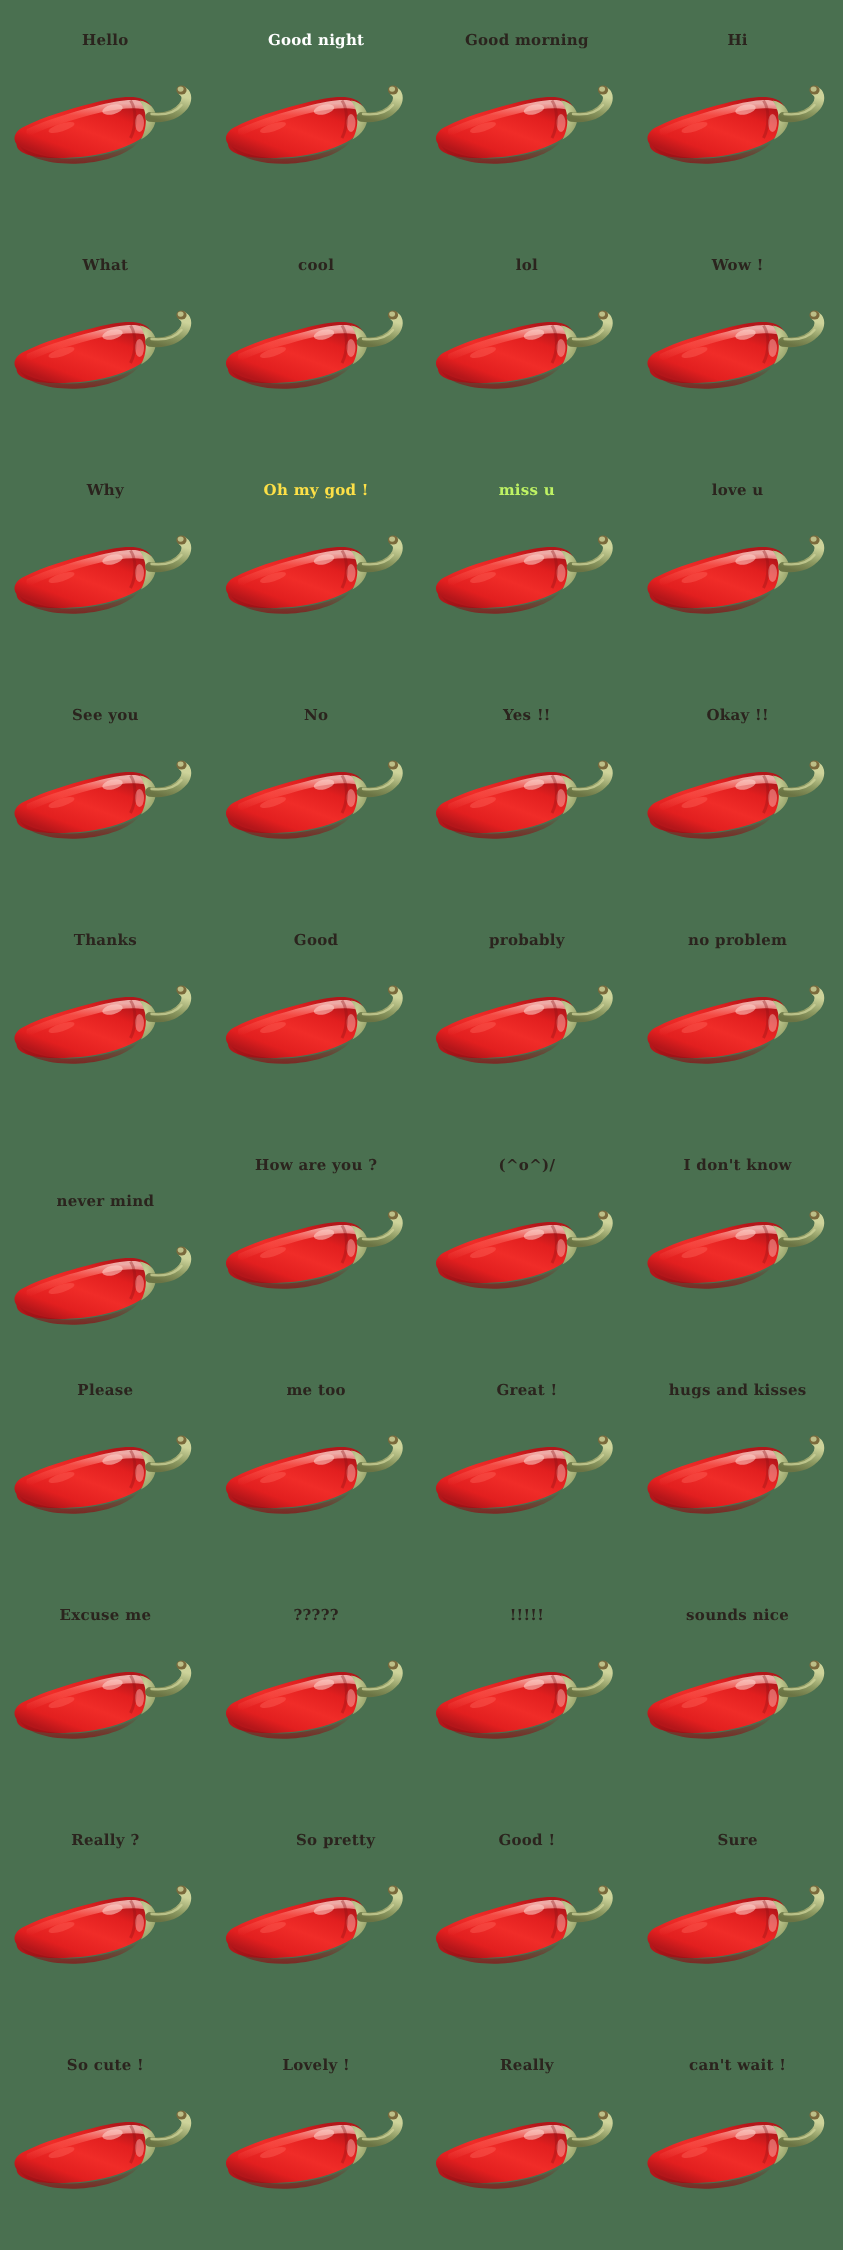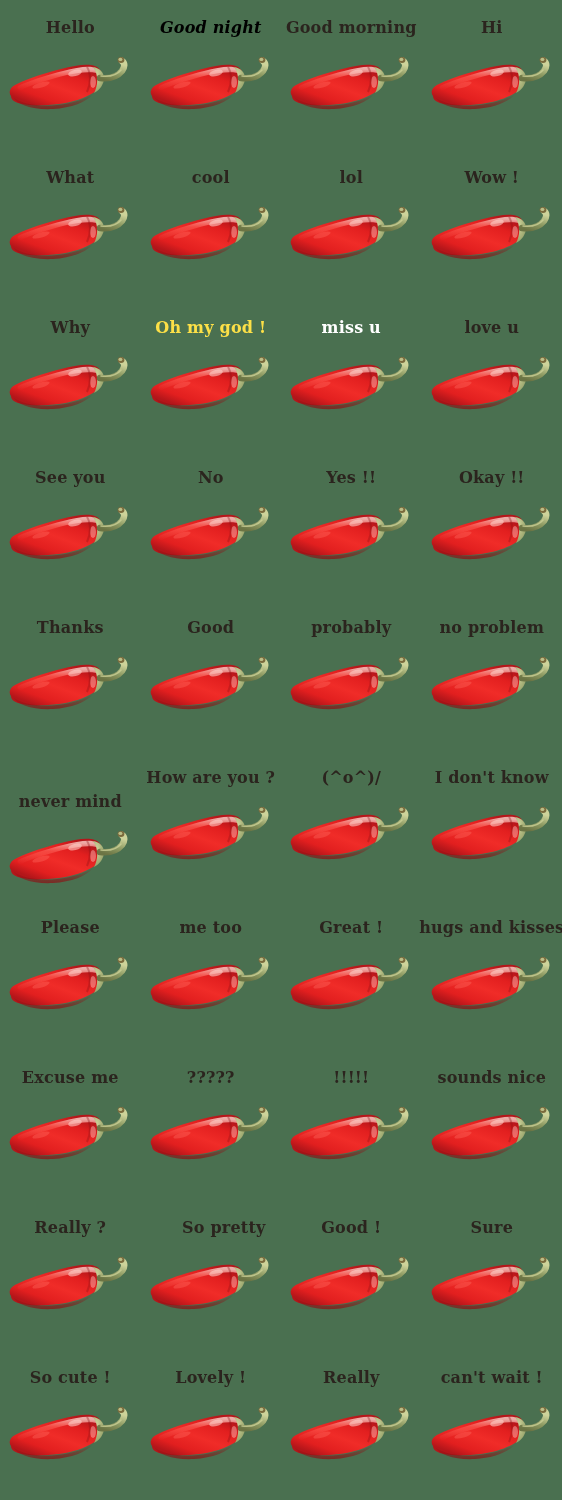--- a/index.html
+++ b/index.html
@@ -34,21 +34,21 @@
     display: flex;
     flex-direction: column;
     align-items: center;
     box-sizing: border-box;
     padding-top: 20px;
   }
 
   .caption {
     font-family: "DejaVu Serif", "Liberation Serif", serif;
     font-weight: bold;
-    font-size: 16px;
+    font-size: 10px;
     line-height: 16px;
     color: #2b241e;
     text-align: center;
     white-space: nowrap;
     letter-spacing: 0.2px;
     height: 17px;
     user-select: none;
   }
 
   .sticker {
@@ -133,21 +133,21 @@
 
   <path d="M95,27 C104,28 112,26 117,20 C120,16 120,12 117,10" fill="none" stroke="url(#stemG0)" stroke-width="6.5" stroke-linecap="round"></path>
   <path d="M96,25 C105,26 112,24 116,19" fill="none" stroke="#cdd39a" stroke-width="1.6" stroke-linecap="round" opacity="0.75"></path>
 
   <ellipse cx="116" cy="9" rx="3.4" ry="3" fill="#7a6a3c"></ellipse>
   <ellipse cx="115.4" cy="8.4" rx="2" ry="1.7" fill="#cdd39a" opacity="0.8"></ellipse>
 </svg>
       </div>
     </div>
     <div class="cell">
-      <div class="caption" style="color: #000000; font-style: italic;">Good night</div>
+      <div class="caption" style="color: #ffffff;">Good night</div>
       <div class="sticker">
 <svg viewBox="0 0 130 66" xmlns="http://www.w3.org/2000/svg" aria-hidden="true">
   <defs>
     <linearGradient id="bodyG1" x1="0.12" y1="0.85" x2="0.78" y2="0.08">
       <stop offset="0%" stop-color="#b4161a"></stop>
       <stop offset="18%" stop-color="#e21f1f"></stop>
       <stop offset="48%" stop-color="#f02c28"></stop>
       <stop offset="78%" stop-color="#e21f1f"></stop>
       <stop offset="100%" stop-color="#b4161a"></stop>
     </linearGradient>
@@ -781,21 +781,21 @@
 
   <path d="M95,27 C104,28 112,26 117,20 C120,16 120,12 117,10" fill="none" stroke="url(#stemG9)" stroke-width="6.5" stroke-linecap="round"></path>
   <path d="M96,25 C105,26 112,24 116,19" fill="none" stroke="#cdd39a" stroke-width="1.6" stroke-linecap="round" opacity="0.75"></path>
 
   <ellipse cx="116" cy="9" rx="3.4" ry="3" fill="#7a6a3c"></ellipse>
   <ellipse cx="115.4" cy="8.4" rx="2" ry="1.7" fill="#cdd39a" opacity="0.8"></ellipse>
 </svg>
       </div>
     </div>
     <div class="cell">
-      <div class="caption" style="color: #ffffff;">miss u</div>
+      <div class="caption" style="color: #bef264;">miss u</div>
       <div class="sticker">
 <svg viewBox="0 0 130 66" xmlns="http://www.w3.org/2000/svg" aria-hidden="true">
   <defs>
     <linearGradient id="bodyG10" x1="0.12" y1="0.85" x2="0.78" y2="0.08">
       <stop offset="0%" stop-color="#b4161a"></stop>
       <stop offset="18%" stop-color="#e21f1f"></stop>
       <stop offset="48%" stop-color="#f02c28"></stop>
       <stop offset="78%" stop-color="#e21f1f"></stop>
       <stop offset="100%" stop-color="#b4161a"></stop>
     </linearGradient>

